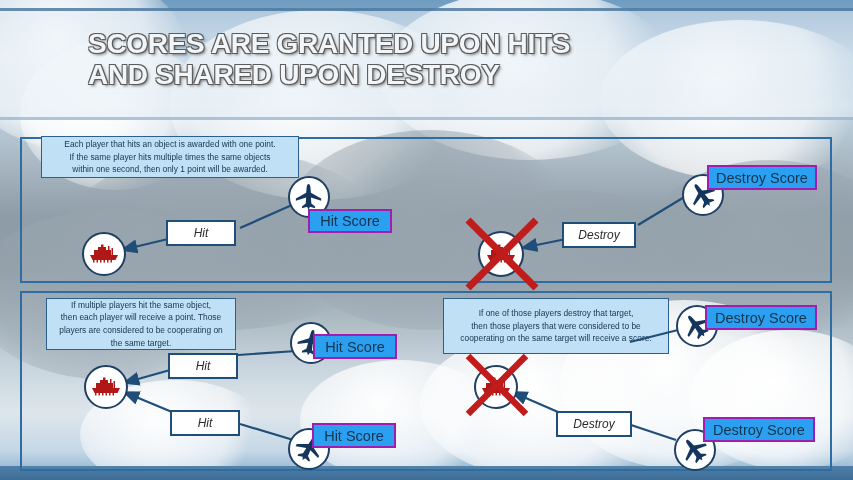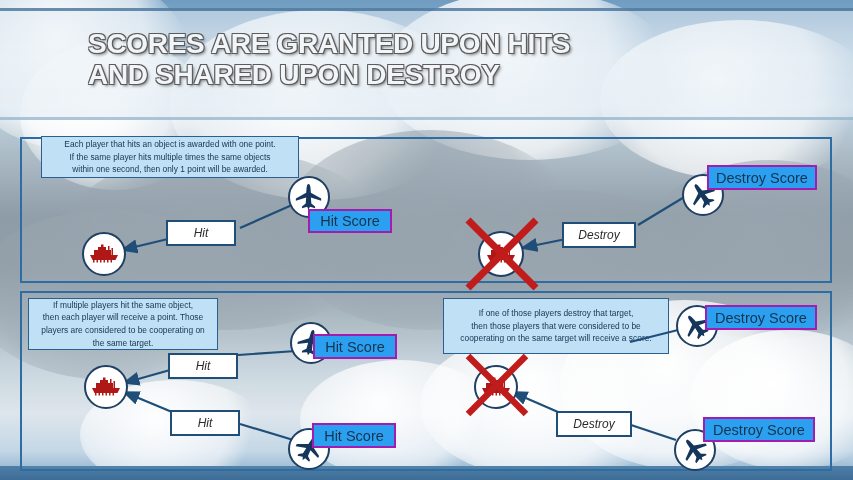--- a/index.html
+++ b/index.html
@@ -293,21 +293,21 @@
     <span>
       <svg width="30" height="30" viewBox="0 0 64 64">
         <g fill="#14365c" transform="rotate(-35 32 32)">
           <path d="M31 4 c2 0 3.5 2.5 4 7 l1 12 22 12 v5 l-22 -7 1 13 8 6 v4 l-11 -3 -3 6 -3 -6 -11 3 v-4 l8 -6 1 -13 -22 7 v-5 l22 -12 1 -12 c0.5 -4.5 2 -7 4 -7 z"></path>
         </g>
       </svg>
     </span>
   </div>
   <div class="score-box" style="left:707px; top:165px; width:110px; height:25px;">Destroy Score</div>
 
-  <div class="info-box" style="left:28px; top:298px; width:190px; height:52px;">If multiple players hit the same object,
+  <div class="info-box" style="left:46px; top:298px; width:190px; height:52px;">If multiple players hit the same object,
 then each player will receive a point. Those
 players are considered to  be cooperating on
 the same target.</div>
 
   <div class="info-box" style="left:443px; top:298px; width:226px; height:56px;">If one of those players destroy that target,
 then those players that were considered to  be
 cooperating on the same target will receive a score.</div>
 
   <div class="node" style="left:290px; top:322px; width:42px; height:42px;">
     <span>

